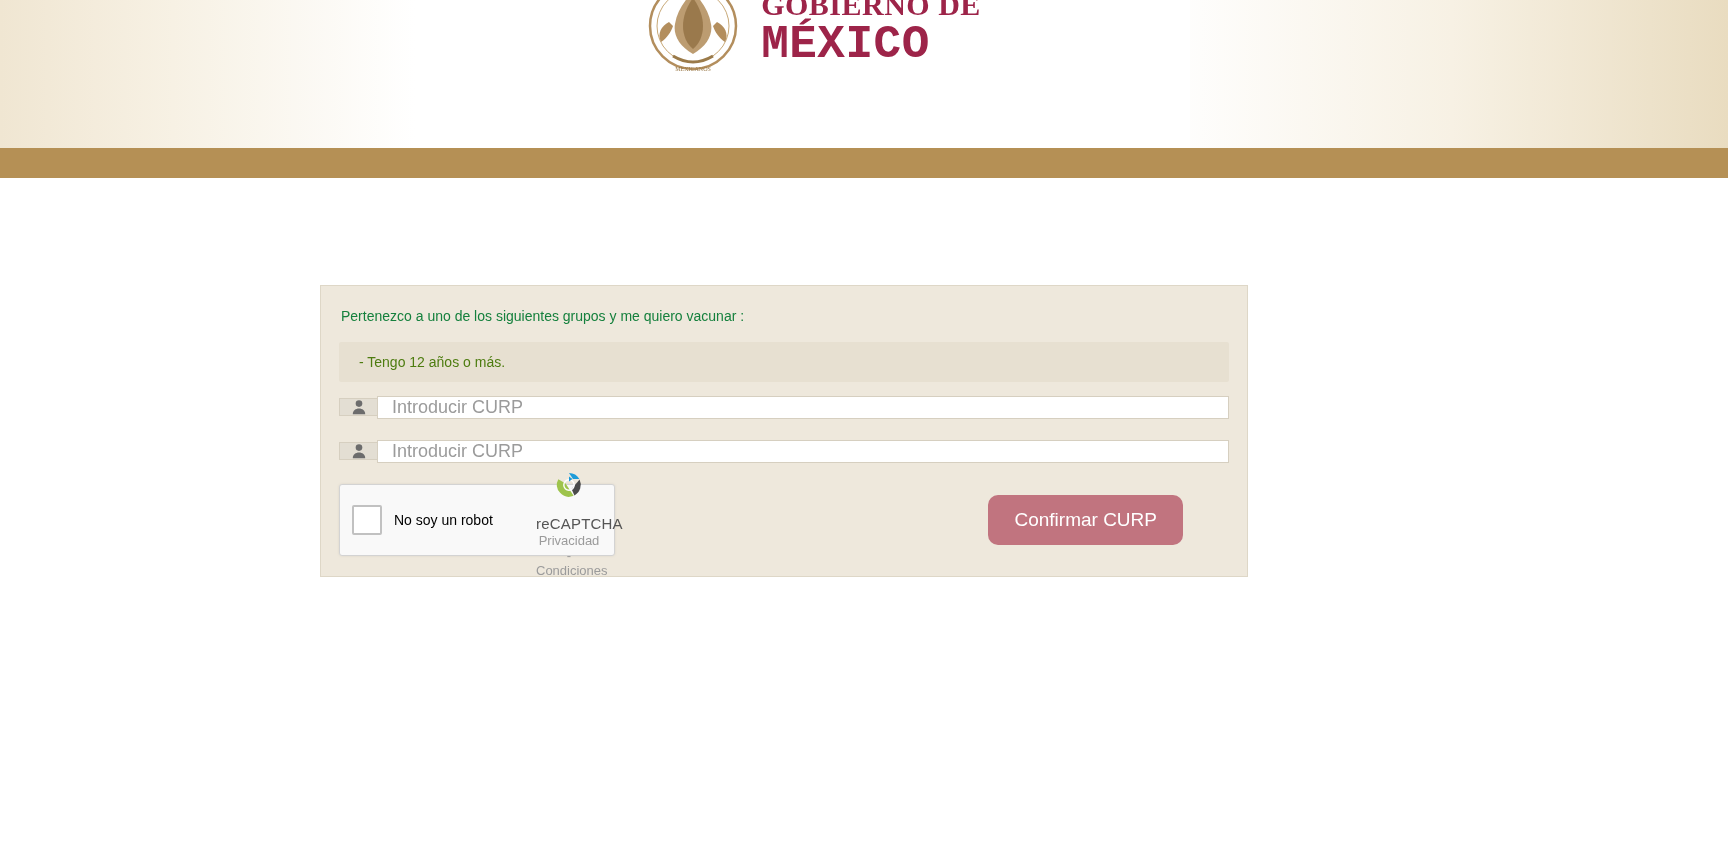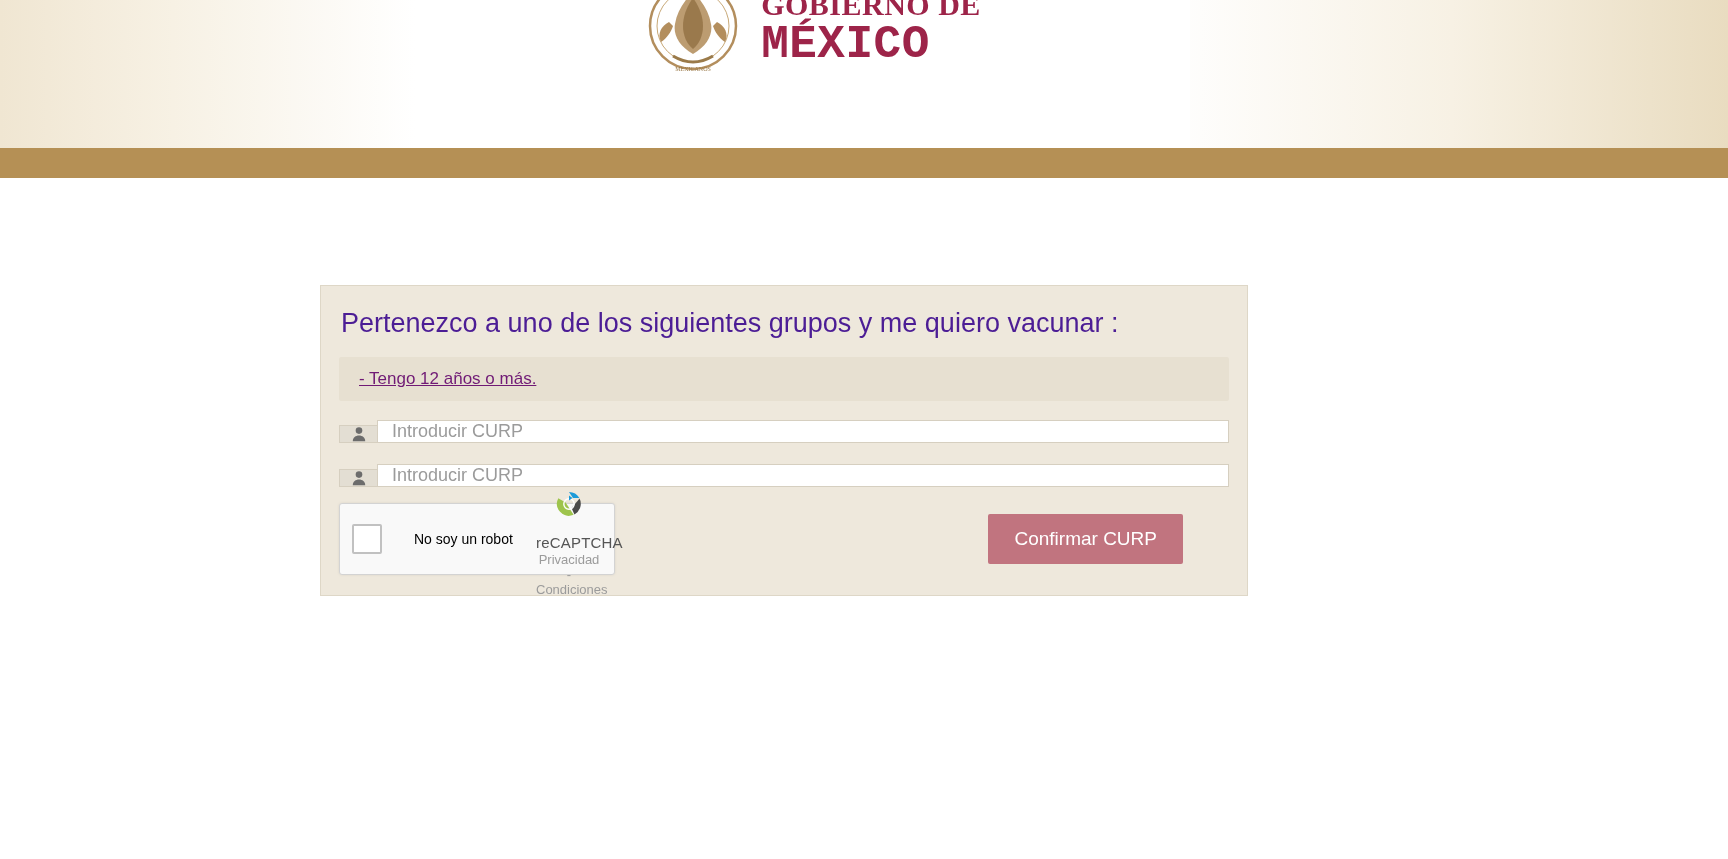--- a/index.html
+++ b/index.html
@@ -88,37 +88,36 @@
     position: absolute;
     left: 320px;
     top: 107px; 
     width: 928px;
     background: #eee8dc;
     border: 1px solid #ded7c7;
     box-sizing: border-box;
     padding: 22px 18px 20px 18px;
   }
   .panel-title {
-    font-size: 27px;
-    color: #4c1d95;
+    font-size: 14px;
+    color: #15803d;
     margin: 0 0 18px 2px;
     font-weight: normal;
   }
   .group-row {
     background: #e7e0d1;
-    color: #701a75;
-    font-size: 17px;
+    color: #4d7c0f;
+    font-size: 14px;
     padding: 12px 20px;
     margin-bottom: 8px;
     border-radius: 2px;
-    text-decoration: underline;
   }
   .input-row {
     display: flex;
-    align-items: flex-end;
+    align-items: center;
     margin-bottom: 10px;
     height: 34px;
   }
   .input-icon {
     width: 38px;
     background: #e3ded3;
     border: 1px solid #d6cfc0;
     border-right: none;
     display: flex;
     align-items: center;
@@ -153,21 +152,20 @@
     height: 72px;
     background: #f9f9f9;
     border: 1px solid #d3d3d3;
     border-radius: 3px;
     display: flex;
     align-items: center;
     box-sizing: border-box;
     padding: 0 12px;
     position: relative;
     box-shadow: 0 0 3px rgba(0,0,0,0.08);
-    gap: 20px;
   }
   .rc-box {
     width: 26px;
     height: 26px;
     border: 2px solid #c1c1c1;
     background: #fff;
     border-radius: 2px;
     flex: 0 0 auto;
   }
   .rc-label {
@@ -199,21 +197,21 @@
     color: #9b9b9b;
     margin-top: 1px;
   }
 
   .confirm-btn {
     background: #c1747f;
     color: #ffffff;
     border: none;
     font-size: 19px;
     padding: 14px 26px;
-    border-radius: 2px;
+    border-radius: 10px;
     cursor: pointer;
     font-family: "Liberation Sans", sans-serif;
     margin-left: 28px;
   }
 
   
   .footer {
     position: absolute;
     left: 0;
     top: 0;

